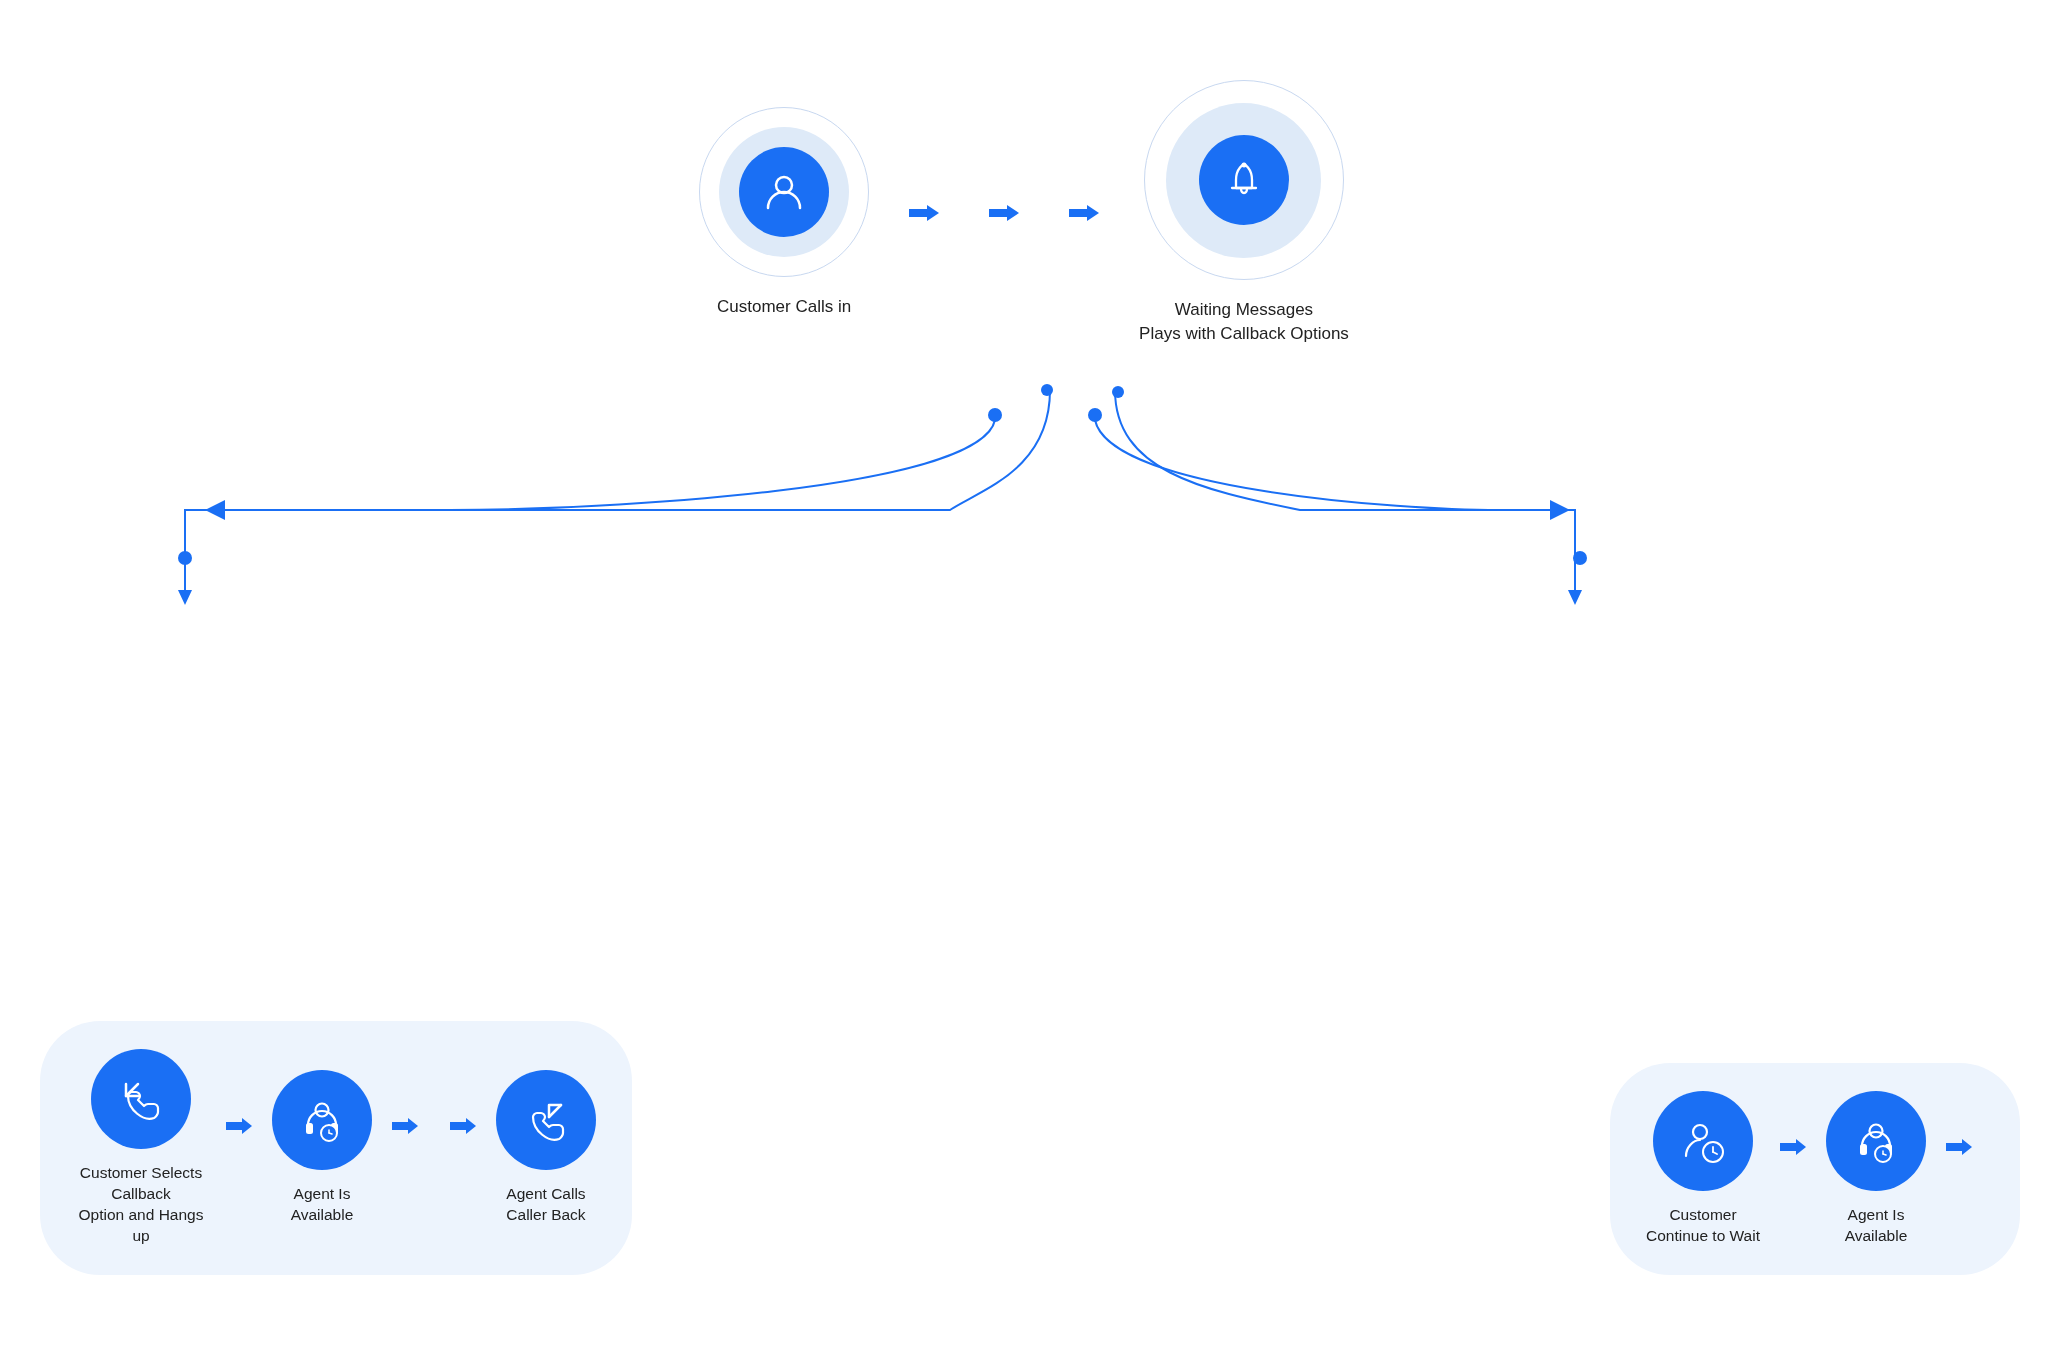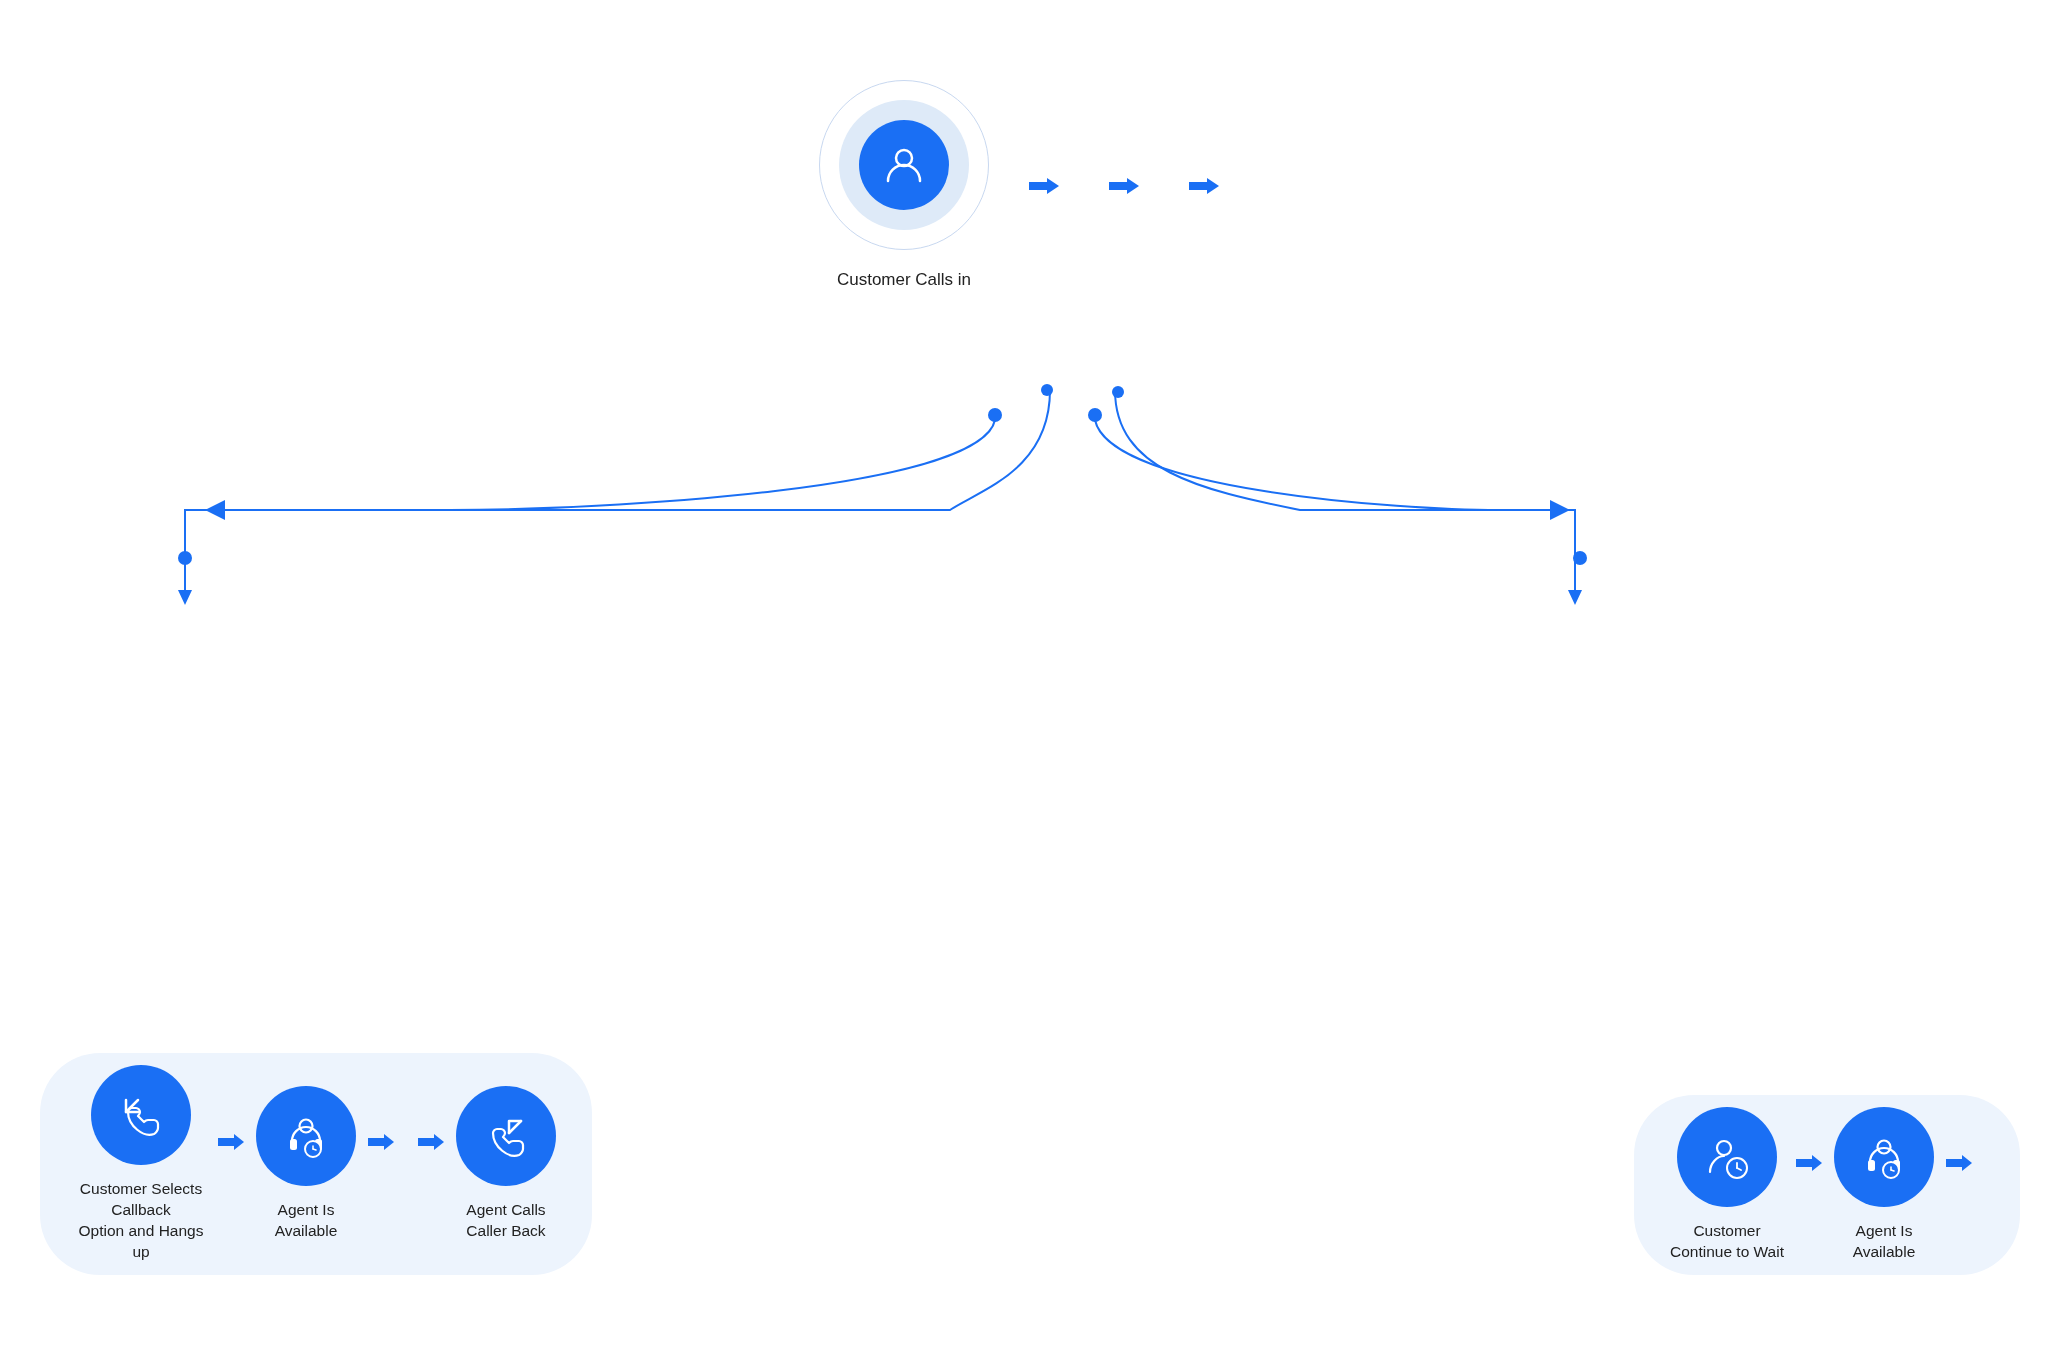--- a/index.html
+++ b/index.html
@@ -102,24 +102,24 @@
       text-align: center;
       margin-top: 18px;
       font-size: 17px;
       color: #222;
       line-height: 1.4;
       font-weight: 400;
     }
     .flow-group {
       background: #edf4fd;
       border-radius: 60px;
-      padding: 12px 36px;
-      display: flex;
-      align-items: center;
-      gap: 0;
+      padding: 28px 36px;
+      display: flex;
+      align-items: center;
+      gap: 8px;
     }
     .flow-node {
       display: flex;
       flex-direction: column;
       align-items: center;
     }
     .flow-circle {
       width: 100px;
       height: 100px;
       border-radius: 50%;
@@ -206,20 +206,35 @@
       </svg>
     </div>
 
 
     <div class="arrow">
       <svg width="30" height="20" viewBox="0 0 30 20">
         <polygon points="0,6 18,6 18,2 30,10 18,18 18,14 0,14" fill="#1a6ff4"></polygon>
       </svg>
     </div>
 
+    <div class="node-outer-circle">
+      <div class="circle-outer-xl">
+        <div class="circle-mid-xl">
+          <div class="circle-inner">
+            <svg width="44" height="44" viewBox="0 0 44 44" fill="none">
+              <path d="M22 6 C22 6 14 10 14 22 L14 30 L30 30 L30 22 C30 10 22 6 22 6Z" stroke="white" stroke-width="2.3" fill="none" stroke-linejoin="round"></path>
+              <line x1="10" y1="30" x2="34" y2="30" stroke="white" stroke-width="2.3" stroke-linecap="round"></line>
+              <path d="M19 30 Q19 35 22 35 Q25 35 25 30" stroke="white" stroke-width="2.3" fill="none"></path>
+              <circle cx="22" cy="7" r="2.5" fill="white"></circle>
+            </svg>
+          </div>
+        </div>
+      </div>
+      <div class="node-label">Waiting Messages<br>Plays with Callback Options</div>
+    </div>
 
   </div>
 
   <div style="position:absolute; bottom:90px; left:40px; display:flex; flex-direction:column; align-items:center;">
     <div class="flow-group" style="flex:1;">
 
       <div class="flow-node">
         <div class="flow-circle">
           <svg width="46" height="46" viewBox="0 0 46 46" fill="none">
             <path d="M8 8 L8 20 L20 20" stroke="white" stroke-width="2.5" fill="none" stroke-linecap="round" stroke-linejoin="round"></path>

